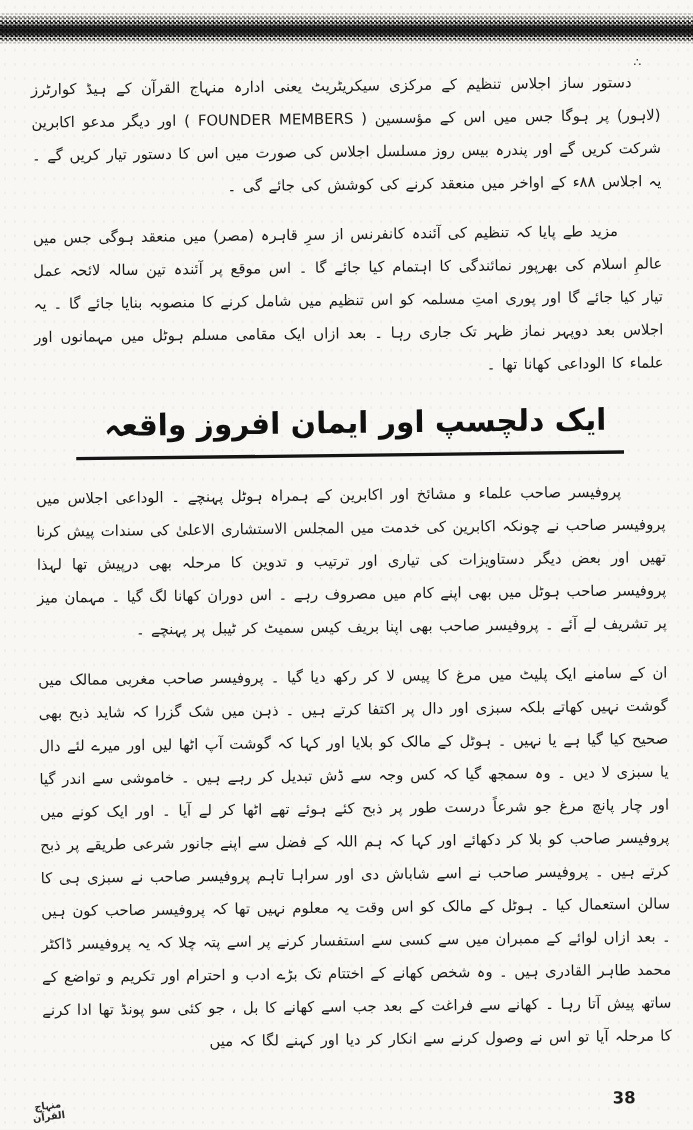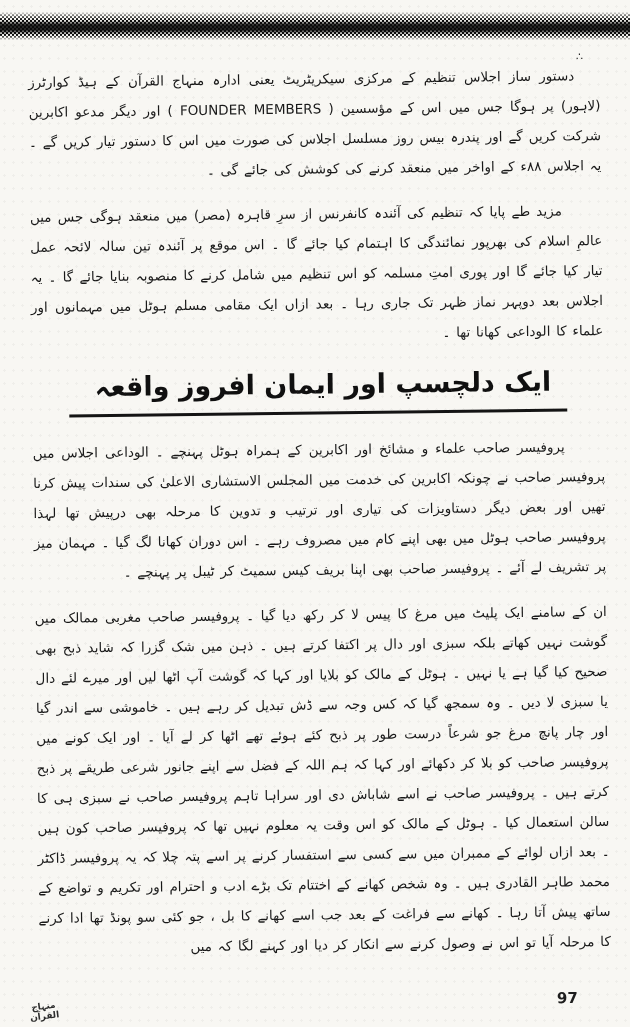--- a/index.html
+++ b/index.html
@@ -109,15 +109,15 @@
     </h1>
 
     <p class="para indent">پروفیسر صاحب علماء و مشائخ اور اکابرین کے ہمراہ ہوٹل پہنچے ۔ الوداعی اجلاس میں پروفیسر صاحب نے چونکہ اکابرین کی خدمت میں المجلس الاستشاری الاعلیٰ کی سندات پیش کرنا تھیں اور بعض دیگر دستاویزات کی تیاری اور ترتیب و تدوین کا مرحلہ بھی درپیش تھا لہذا پروفیسر صاحب ہوٹل میں بھی اپنے کام میں مصروف رہے ۔ اس دوران کھانا لگ گیا ۔ مہمان میز پر تشریف لے آئے ۔ پروفیسر صاحب بھی اپنا بریف کیس سمیٹ کر ٹیبل پر پہنچے ۔</p>
 
     <p class="para">ان کے سامنے ایک پلیٹ میں مرغ کا پیس لا کر رکھ دیا گیا ۔ پروفیسر صاحب مغربی ممالک میں گوشت نہیں کھاتے بلکہ سبزی اور دال پر اکتفا کرتے ہیں ۔ ذہن میں شک گزرا کہ شاید ذبح بھی صحیح کیا گیا ہے یا نہیں ۔ ہوٹل کے مالک کو بلایا اور کہا کہ گوشت آپ اٹھا لیں اور میرے لئے دال یا سبزی لا دیں ۔ وہ سمجھ گیا کہ کس وجہ سے ڈش تبدیل کر رہے ہیں ۔ خاموشی سے اندر گیا اور چار پانچ مرغ جو شرعاً درست طور پر ذبح کئے ہوئے تھے اٹھا کر لے آیا ۔ اور ایک کونے میں پروفیسر صاحب کو بلا کر دکھائے اور کہا کہ ہم اللہ کے فضل سے اپنے جانور شرعی طریقے پر ذبح کرتے ہیں ۔ پروفیسر صاحب نے اسے شاباش دی اور سراہا تاہم پروفیسر صاحب نے سبزی ہی کا سالن استعمال کیا ۔ ہوٹل کے مالک کو اس وقت یہ معلوم نہیں تھا کہ پروفیسر صاحب کون ہیں ۔ بعد ازاں لوائے کے ممبران میں سے کسی سے استفسار کرنے پر اسے پتہ چلا کہ یہ پروفیسر ڈاکٹر محمد طاہر القادری ہیں ۔ وہ شخص کھانے کے اختتام تک بڑے ادب و احترام اور تکریم و تواضع کے ساتھ پیش آتا رہا ۔ کھانے سے فراغت کے بعد جب اسے کھانے کا بل ، جو کئی سو پونڈ تھا ادا کرنے کا مرحلہ آیا تو اس نے وصول کرنے سے انکار کر دیا اور کہنے لگا کہ میں</p>
 
   </div>
 
   <div class="stamp">منہاج القرآن</div>
 
-  <div class="page-number">97</div>
+  <div class="page-number">38</div>
 
 </div>
 
 </body></html>

